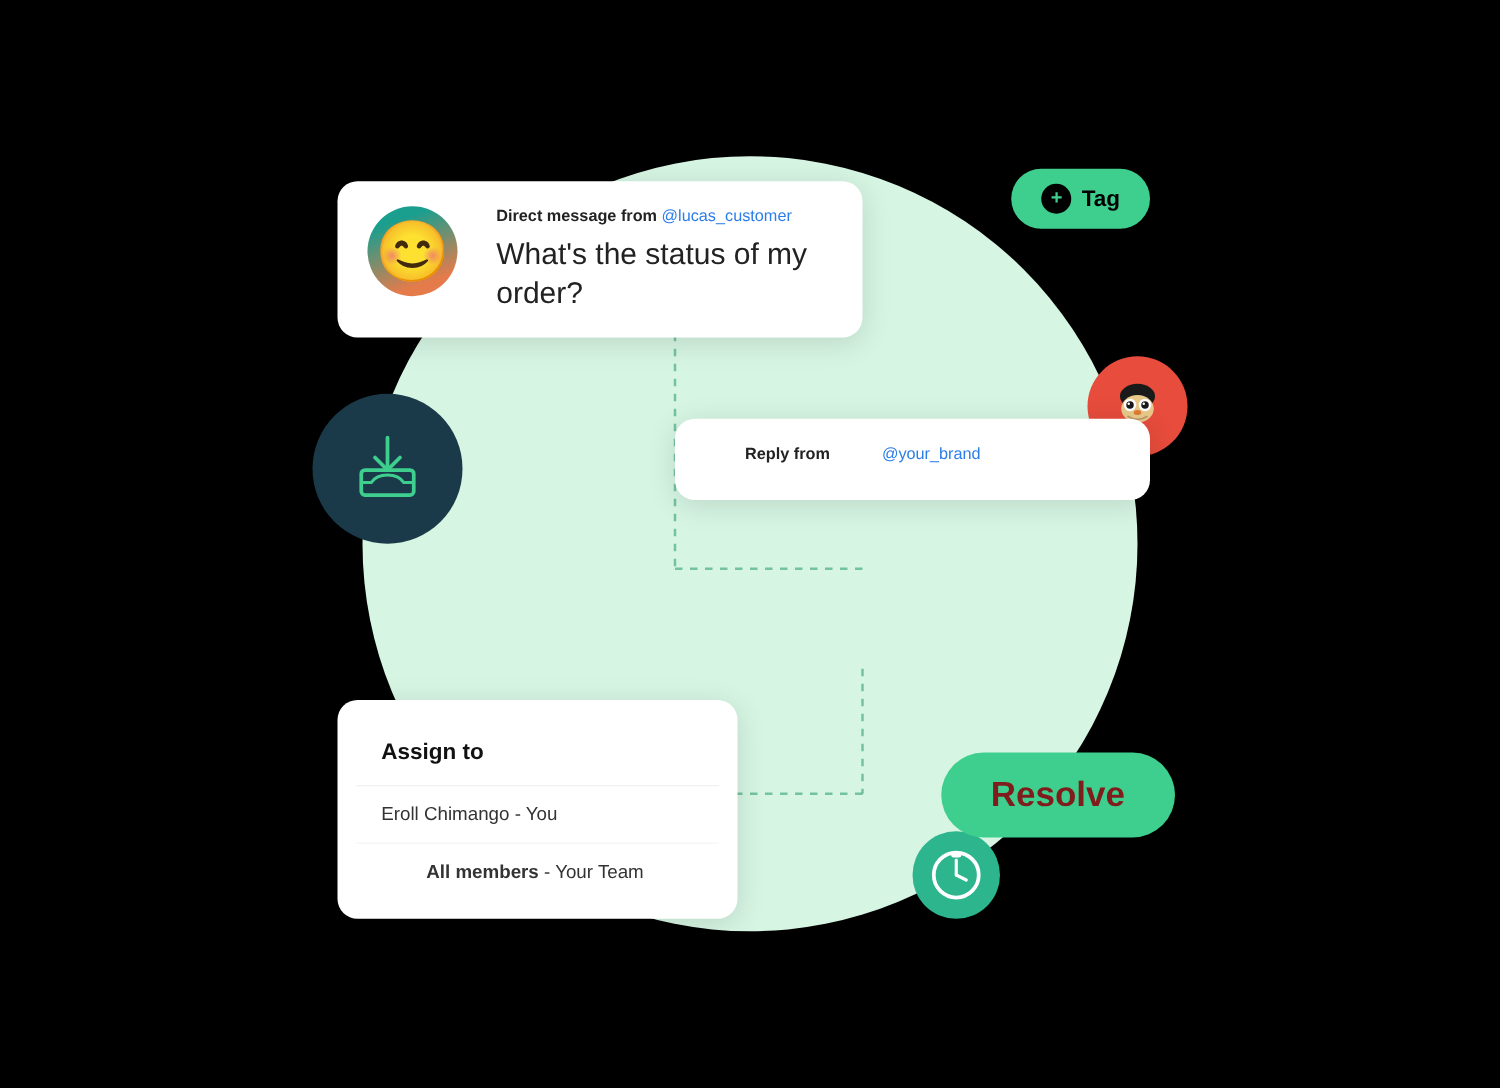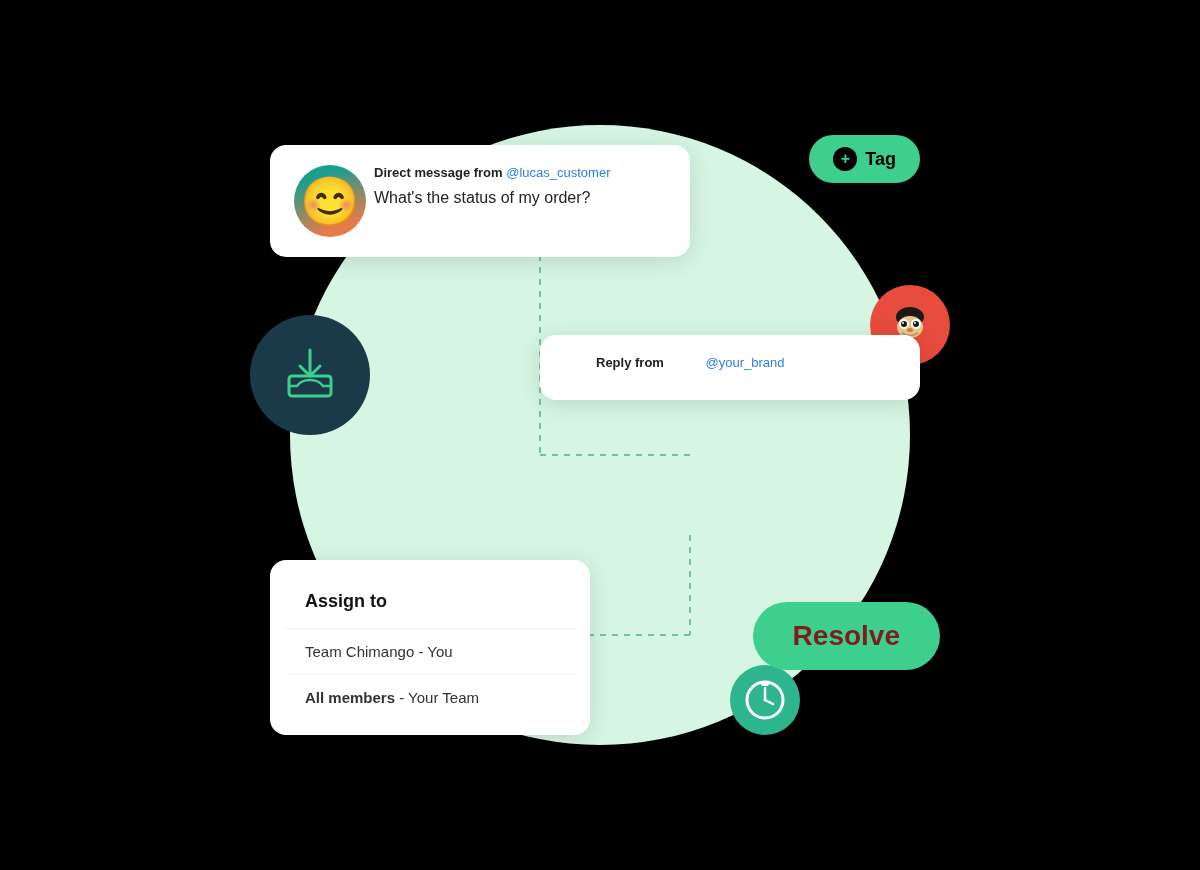--- a/index.html
+++ b/index.html
@@ -38,21 +38,21 @@
     .dm-card {
       position: absolute;
       top: 110px;
       left: 120px;
       background: #fff;
       border-radius: 16px;
       box-shadow: 0 4px 24px rgba(0,0,0,0.12);
       padding: 20px 24px;
       display: flex;
       align-items: flex-start;
-      gap: 8px;
+      gap: 31px;
       width: 420px;
       z-index: 10;
     }
 
     
     .avatar-face {
       width: 72px;
       height: 72px;
       border-radius: 50%;
       background: linear-gradient(160deg, #1a9e8e 20%, #e57b4a 80%);
@@ -82,21 +82,21 @@
     .dm-from strong {
       color: #222;
       font-weight: 700;
     }
 
     .dm-from span {
       color: #2b7de9;
     }
 
     .dm-text {
-      font-size: 16px;
+      font-size: 24px;
       color: #222;
       font-weight: 400;
       line-height: 1.3;
     }
 
     
     .reply-card {
       position: absolute;
       top: 300px;
       left: 390px;
@@ -156,20 +156,21 @@
 
     .assign-item {
       padding: 14px 20px;
       font-size: 15px;
       color: #333;
       border-bottom: 1px solid #f5f5f5;
     }
 
     .assign-item:last-child {
       border-bottom: none;
+      margin-left: 36px;
     }
 
     .assign-item strong {
       font-weight: 700;
     }
 
     
     .tag-button {
       position: absolute;
       top: 100px;
@@ -363,21 +364,21 @@
 
   <div class="reply-card">
     <div class="reply-from">
       <strong>Reply from</strong>
       <span>@your_brand</span>
     </div>
   </div>
 
   <div class="assign-card">
     <div class="assign-header">Assign to</div>
-    <div class="assign-item">Team Chimango - You</div>
+    <div class="assign-item">Eroll Chimango - You</div>
     <div class="assign-item">
       <strong>All members</strong><span> - Your Team</span>
     </div>
   </div>
 
   <div class="clock-icon">
     <svg class="clock-svg" viewBox="0 0 44 44" fill="none" xmlns="http://www.w3.org/2000/svg">
       <circle cx="22" cy="22" r="18" stroke="white" stroke-width="3" fill="none"></circle>
       <line x1="22" y1="10" x2="22" y2="22" stroke="white" stroke-width="2.5" stroke-linecap="round"></line>
       <line x1="22" y1="22" x2="30" y2="26" stroke="white" stroke-width="2.5" stroke-linecap="round"></line>

